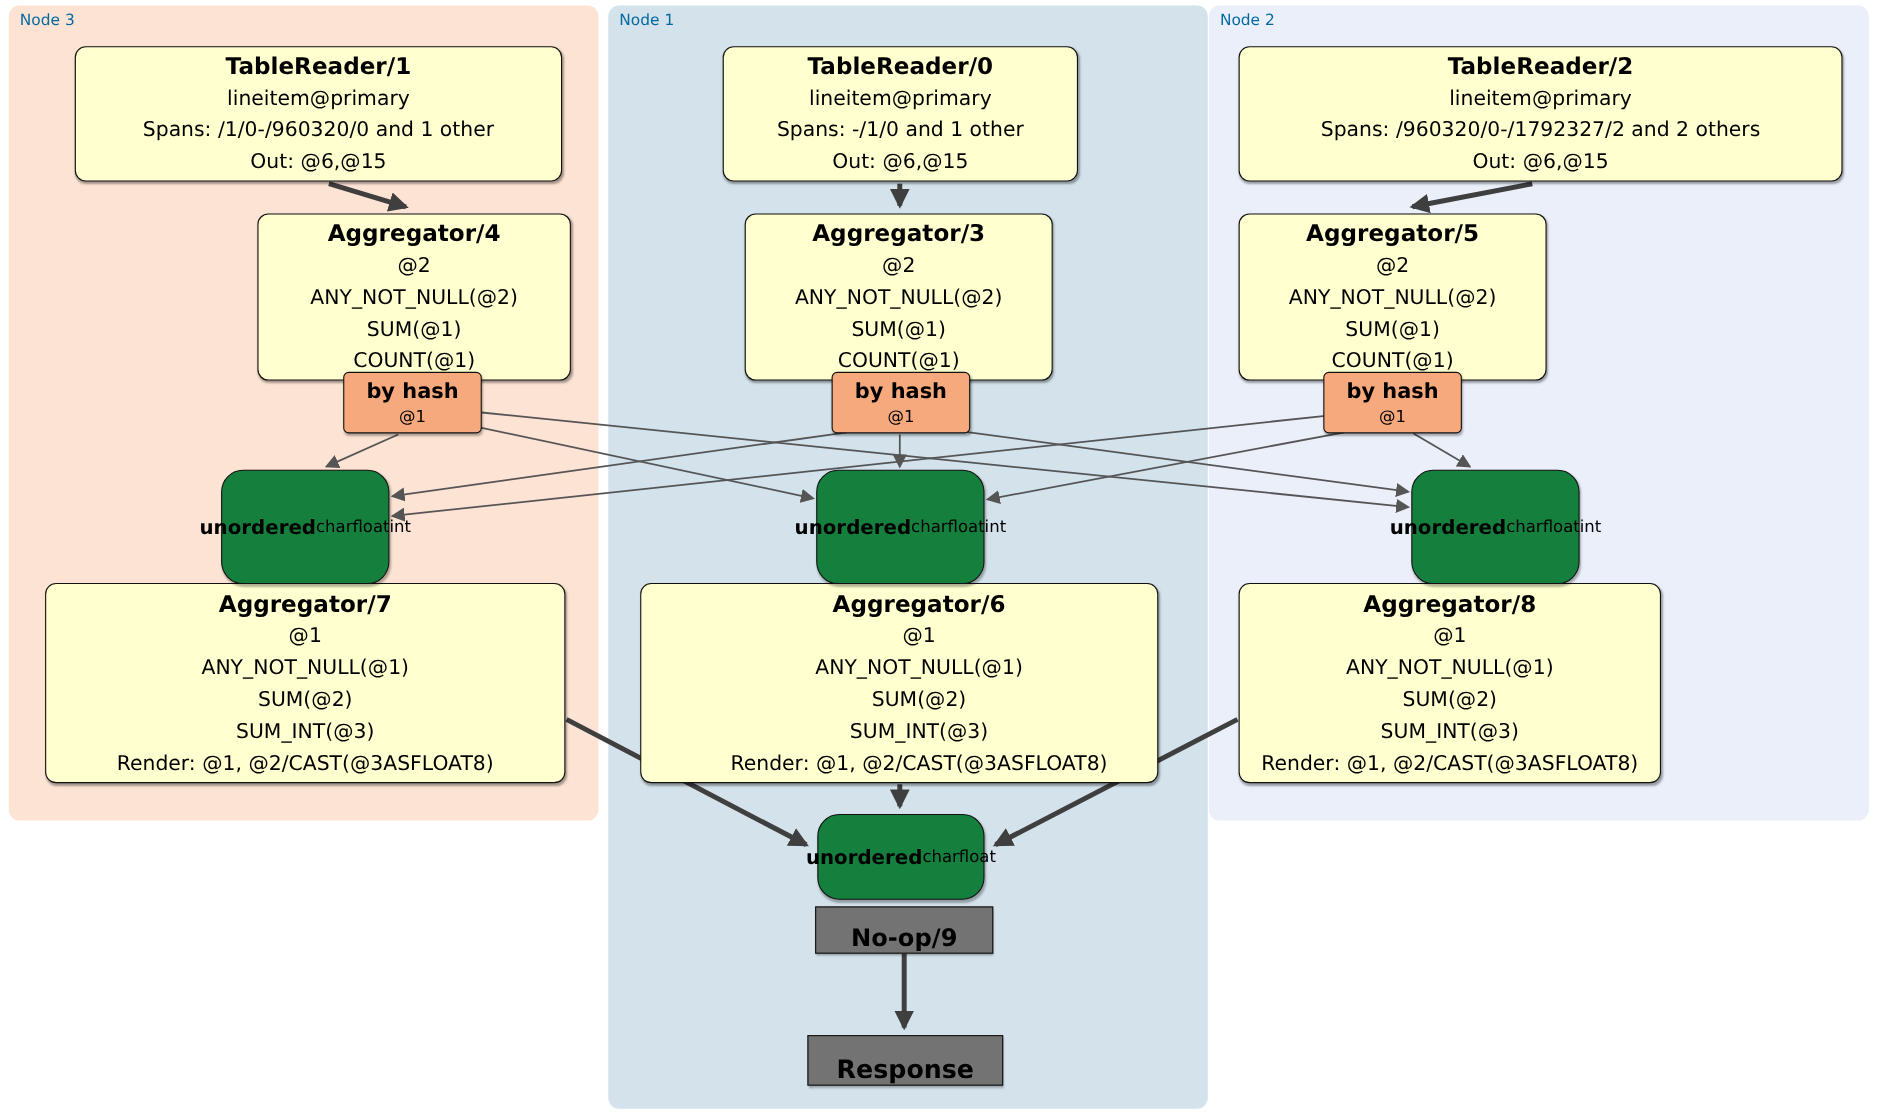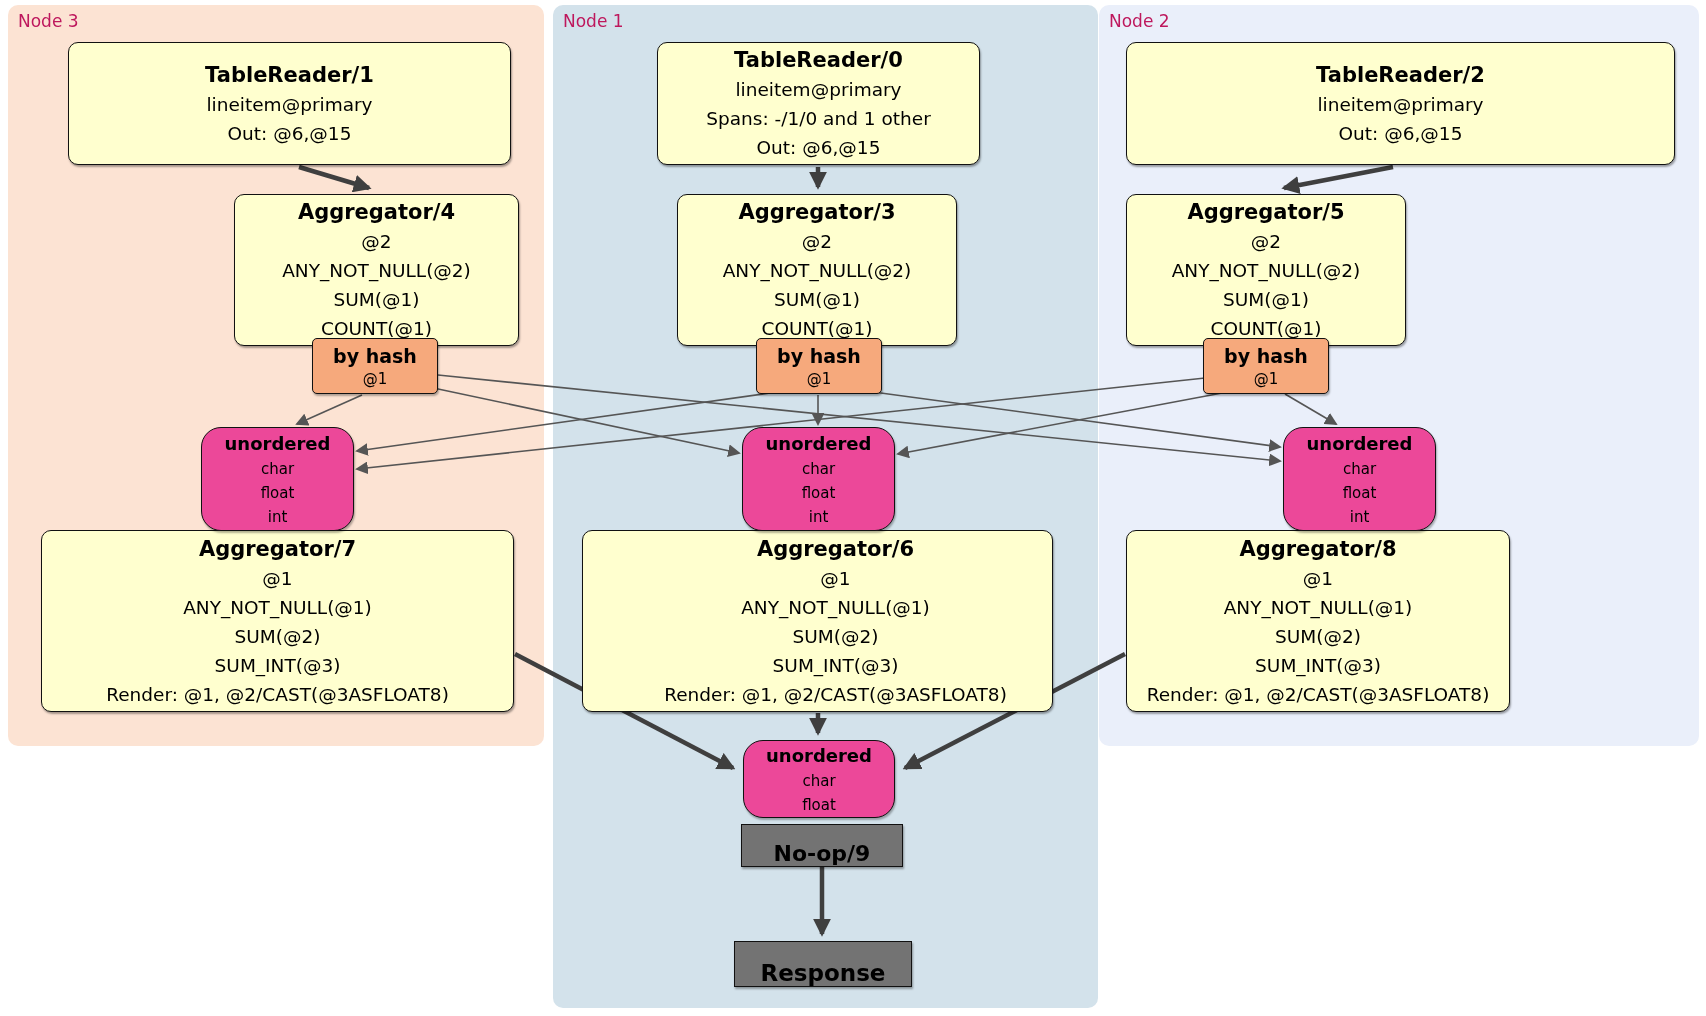--- a/index.html
+++ b/index.html
@@ -1,42 +1,42 @@
 <!DOCTYPE html>
 <html><head>
 <meta charset="utf-8">
 <style>
   html,body{margin:0;padding:0;background:#ffffff;}
   .canvas{
     position:relative;width:1706px;height:1016px;background:#ffffff;overflow:hidden;
     font-family:"DejaVu Sans","Liberation Sans",sans-serif;color:#000;
   }
   .region{position:absolute;border-radius:10px;}
-  .region-label{position:absolute;top:6px;left:10px;font-size:17px;color:#be185d;}
+  .region-label{position:absolute;top:6px;left:10px;font-size:14px;color:#0369a1;}
   .edges{position:absolute;left:0;top:0;z-index:2;}
   .proc{
     position:absolute;z-index:3;background:#ffffcf;border:1.6px solid #111;border-radius:10px;
     box-shadow:1px 2px 2px rgba(0,0,0,0.35);
     display:flex;flex-direction:column;align-items:center;justify-content:center;
     text-align:center;padding:2px 4px;box-sizing:border-box;
   }
   .proc-title{font-weight:bold;font-size:21px;line-height:30px;white-space:nowrap;}
   .proc-row{font-size:18.5px;line-height:29px;white-space:nowrap;}
   .pill{
     position:absolute;z-index:4;background:#f6a97c;border:1.6px solid #111;border-radius:5px;
     box-shadow:1px 2px 2px rgba(0,0,0,0.3);
     display:flex;flex-direction:column;align-items:center;justify-content:center;
     text-align:center;box-sizing:border-box;
   }
   .pill-title{font-weight:bold;font-size:19px;line-height:26px;white-space:nowrap;}
   .pill-key{font-size:15px;line-height:20px;}
   .sync{
-    position:absolute;z-index:4;background:#ec4899;border:1.6px solid #111;border-radius:20px;
+    position:absolute;z-index:4;background:#15803d;border:1.6px solid #111;border-radius:20px;
     box-shadow:1px 2px 2px rgba(0,0,0,0.3);
-    display:flex;flex-direction:column;align-items:center;justify-content:center;
+    display:flex;flex-direction:row;align-items:center;justify-content:center;
     text-align:center;box-sizing:border-box;
   }
   .sync-title{font-weight:bold;font-size:18px;line-height:27px;}
   .sync-col{font-size:15px;line-height:24px;}
   .term{
     position:absolute;z-index:4;background:#737373;border:1.8px solid #111;border-radius:0;
     box-shadow:1px 2px 2px rgba(0,0,0,0.35);
     display:flex;align-items:flex-end;justify-content:center;text-align:center;
     font-weight:bold;box-sizing:border-box;
   }
@@ -83,20 +83,21 @@
       <line x1="770" y1="393" x2="357" y2="451" marker-end="url(#ah-small)"></line>
       <line x1="866" y1="391" x2="1280" y2="447" marker-end="url(#ah-small)"></line>
       <line x1="1222" y1="393" x2="898" y2="454" marker-end="url(#ah-small)"></line>
       <line x1="1205" y1="378" x2="357" y2="469" marker-end="url(#ah-small)"></line>
     </g>
   </svg>
 
   <div class="proc" style="left:68px;top:42px;width:443px;height:123px;">
     <div class="proc-title">TableReader/1</div>
     <div class="proc-row">lineitem@primary</div>
+    <div class="proc-row">Spans: /1/0-/960320/0 and 1 other</div>
     <div class="proc-row">Out: @6,@15</div>
   </div>
   <div class="proc" style="left:234px;top:194px;width:285px;height:152px;">
     <div class="proc-title">Aggregator/4</div>
     <div class="proc-row">@2</div>
     <div class="proc-row">ANY_NOT_NULL(@2)</div>
     <div class="proc-row">SUM(@1)</div>
     <div class="proc-row">COUNT(@1)</div>
   </div>
   <div class="proc" style="left:41px;top:530px;width:473px;height:182px;">
@@ -126,20 +127,21 @@
     <div class="proc-row">@1</div>
     <div class="proc-row">ANY_NOT_NULL(@1)</div>
     <div class="proc-row">SUM(@2)</div>
     <div class="proc-row">SUM_INT(@3)</div>
     <div class="proc-row">Render: @1, @2/CAST(@3ASFLOAT8)</div>
   </div>
 
   <div class="proc" style="left:1126px;top:42px;width:549px;height:123px;">
     <div class="proc-title">TableReader/2</div>
     <div class="proc-row">lineitem@primary</div>
+    <div class="proc-row">Spans: /960320/0-/1792327/2 and 2 others</div>
     <div class="proc-row">Out: @6,@15</div>
   </div>
   <div class="proc" style="left:1126px;top:194px;width:280px;height:152px;">
     <div class="proc-title">Aggregator/5</div>
     <div class="proc-row">@2</div>
     <div class="proc-row">ANY_NOT_NULL(@2)</div>
     <div class="proc-row">SUM(@1)</div>
     <div class="proc-row">COUNT(@1)</div>
   </div>
   <div class="proc" style="left:1126px;top:530px;width:384px;height:182px;">

